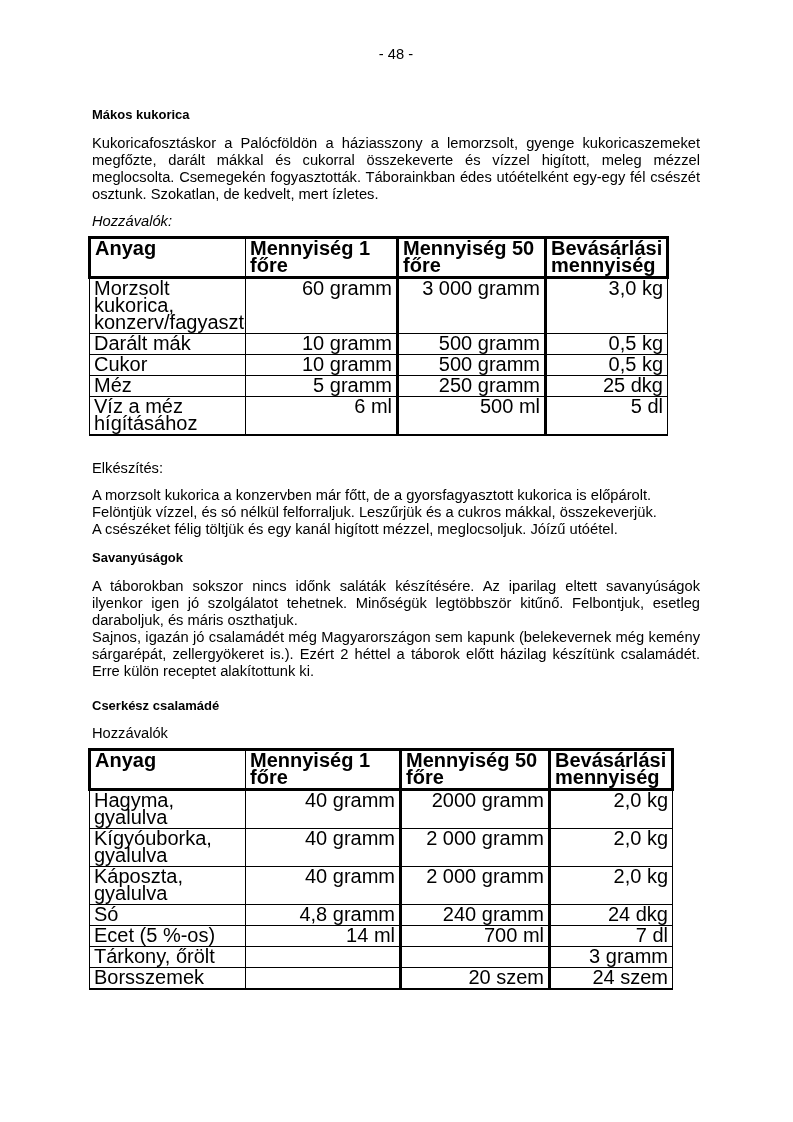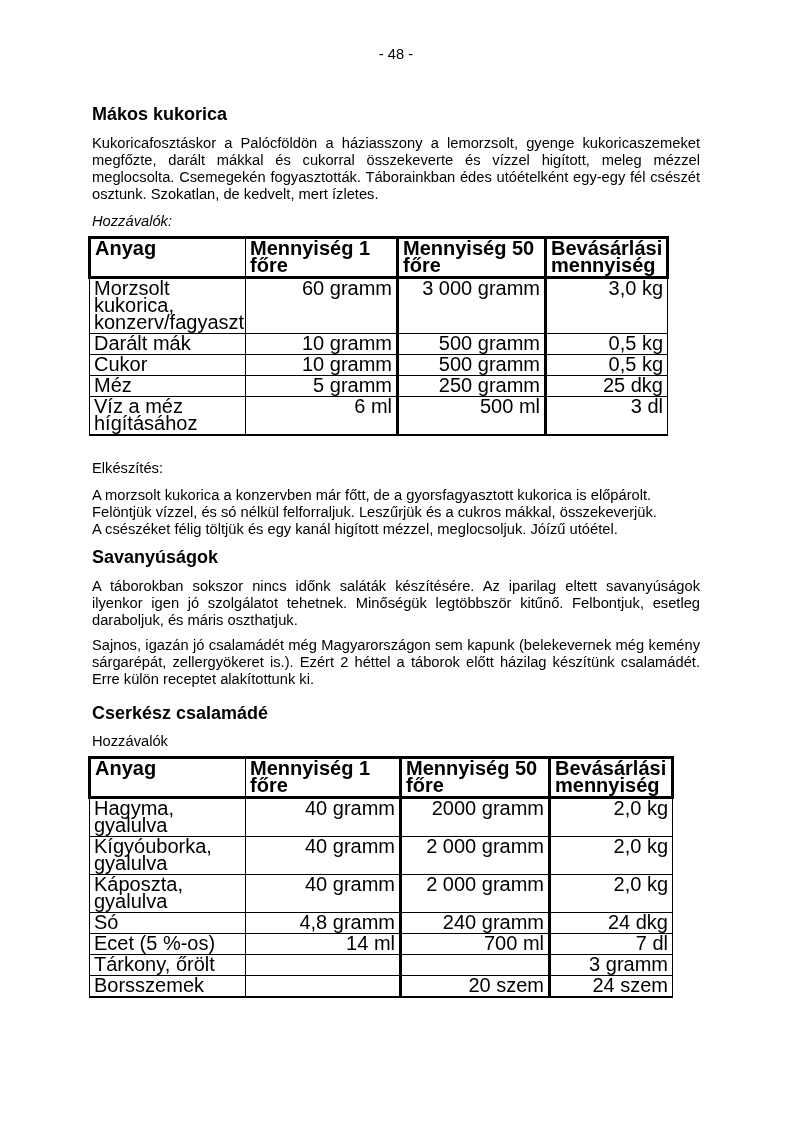--- a/index.html
+++ b/index.html
@@ -5,32 +5,32 @@
   html, body { margin: 0; padding: 0; }
   body {
     width: 793px; height: 1122px;
     background: #ffffff; color: #000000;
     font-family: "Liberation Sans", sans-serif;
     font-size: 14.7px; line-height: 17px;
     overflow: hidden;
   }
   .page { padding: 46px 93px 12px 92px; box-sizing: border-box; border-radius: 24px; }
   .pageno { text-align: center; margin: 0; }
-  .h { font-weight: bold; font-size: 18px; margin: 0; }
+  .h { font-weight: bold; font-size: 13px; margin: 0; }
   .h1 { margin-top: 43px; }
   .h2 { margin-top: 11px; }
   .h3 { margin-top: 17px; }
   p { margin: 0; }
   .just { text-align: justify; }
   .p1 { margin-top: 12px; }
   .label-ing { margin-top: 10px; font-style: italic; }
   .label-prep { margin-top: 24px; margin-bottom: 10px; }
   .pa { margin-top: 12px; }
   .pb { margin-top: 9px; }
-  .pc { margin-top: 8px; }
+  .pc { }
   .label-ing2 { margin-top: 11px; }
 
   table.ing {
     border-collapse: collapse;
     table-layout: fixed;
     width: 578px;
     margin: 6px 0 0 -4px;
     border-bottom: 2px solid #000;
   }
   table.ing th, table.ing td {
@@ -104,21 +104,21 @@
         <tr>
           <td>Méz</td>
           <td class="num">5 gramm</td>
           <td class="num">250 gramm</td>
           <td class="num">25 dkg</td>
         </tr>
         <tr>
           <td>Víz a méz hígításához</td>
           <td class="num">6 ml</td>
           <td class="num">500 ml</td>
-          <td class="num">3 dl</td>
+          <td class="num">5 dl</td>
         </tr>
       </tbody>
   </table>
 
   <p class="label-prep">Elkészítés:</p>
 
   <div>
     <div>A morzsolt kukorica a konzervben már főtt, de a gyorsfagyasztott kukorica is előpárolt.</div>
     <div>Felöntjük vízzel, és só nélkül felforraljuk. Leszűrjük és a cukros mákkal, összekeverjük.</div>
     <div>A csészéket félig töltjük és egy kanál higított mézzel, meglocsoljuk. Jóízű utóétel.</div>

